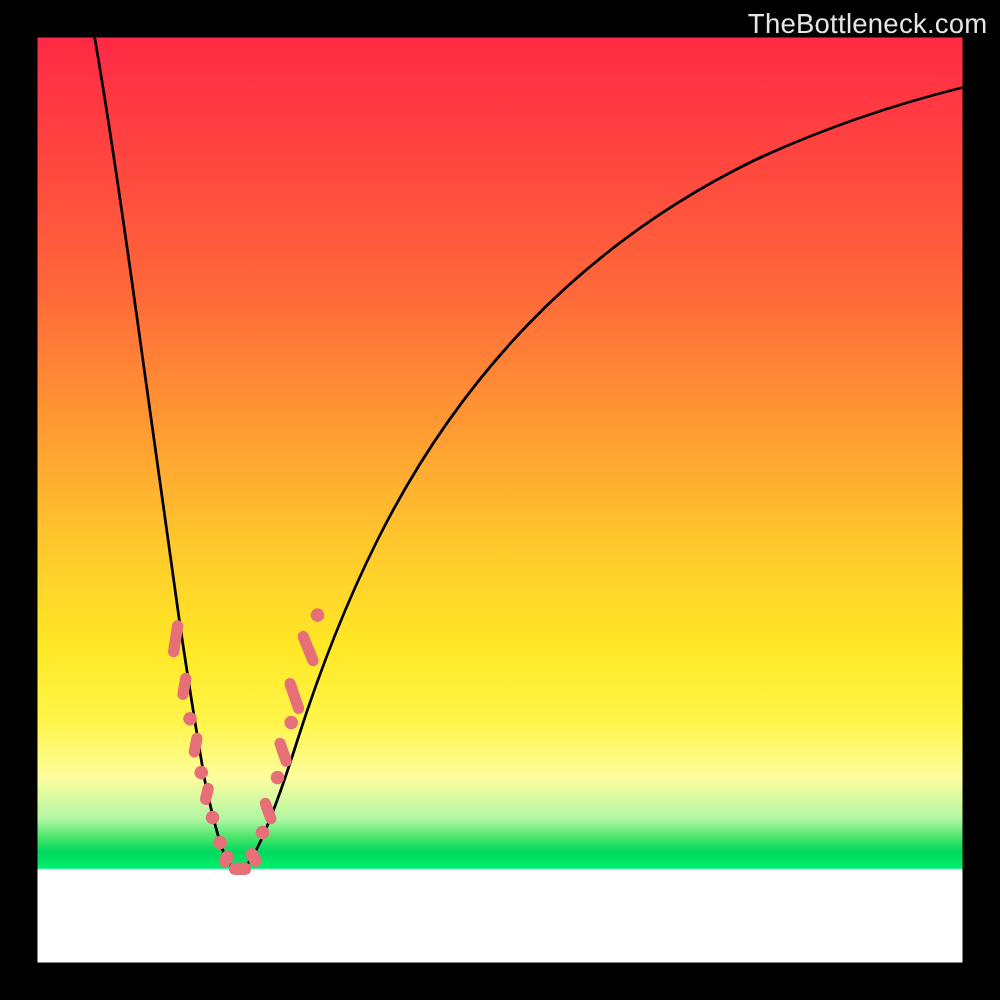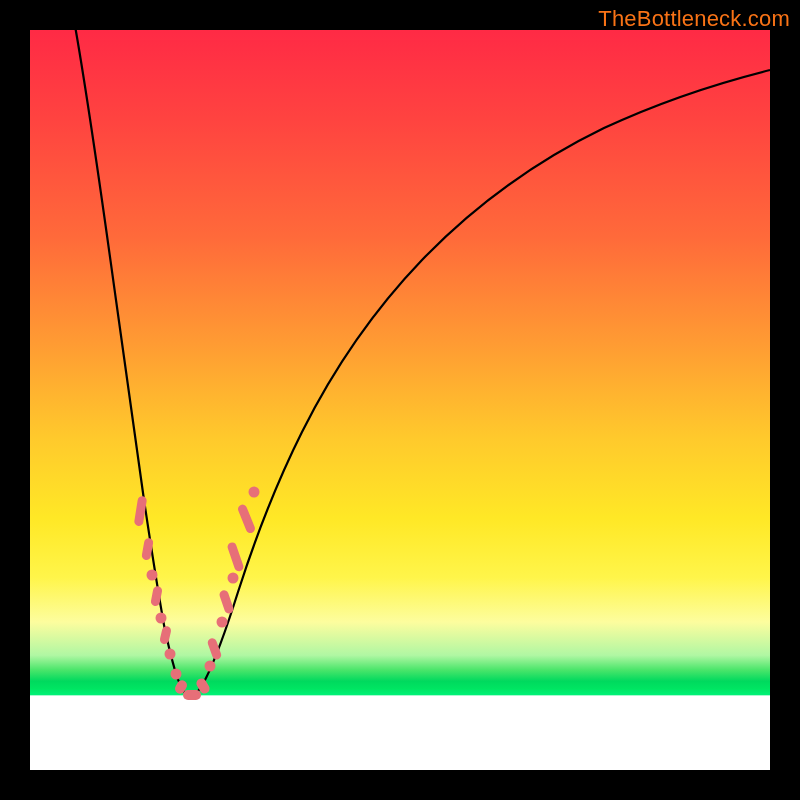--- a/index.html
+++ b/index.html
@@ -39,21 +39,21 @@
       #00e562 89%,
       #00f075 89.8%,
       #ffffff 90%,
       #ffffff 100%
     );
   }
   .watermark {
     position: absolute;
     top: 6px;
     right: 10px;
-    color: #f97316;
+    color: #e5e5e5;
     font-size: 22px;
     font-weight: 500;
     letter-spacing: 0.2px;
   }
   svg.curve {
     position: absolute;
     left: 0;
     top: 0;
     width: 740px;
     height: 740px;

